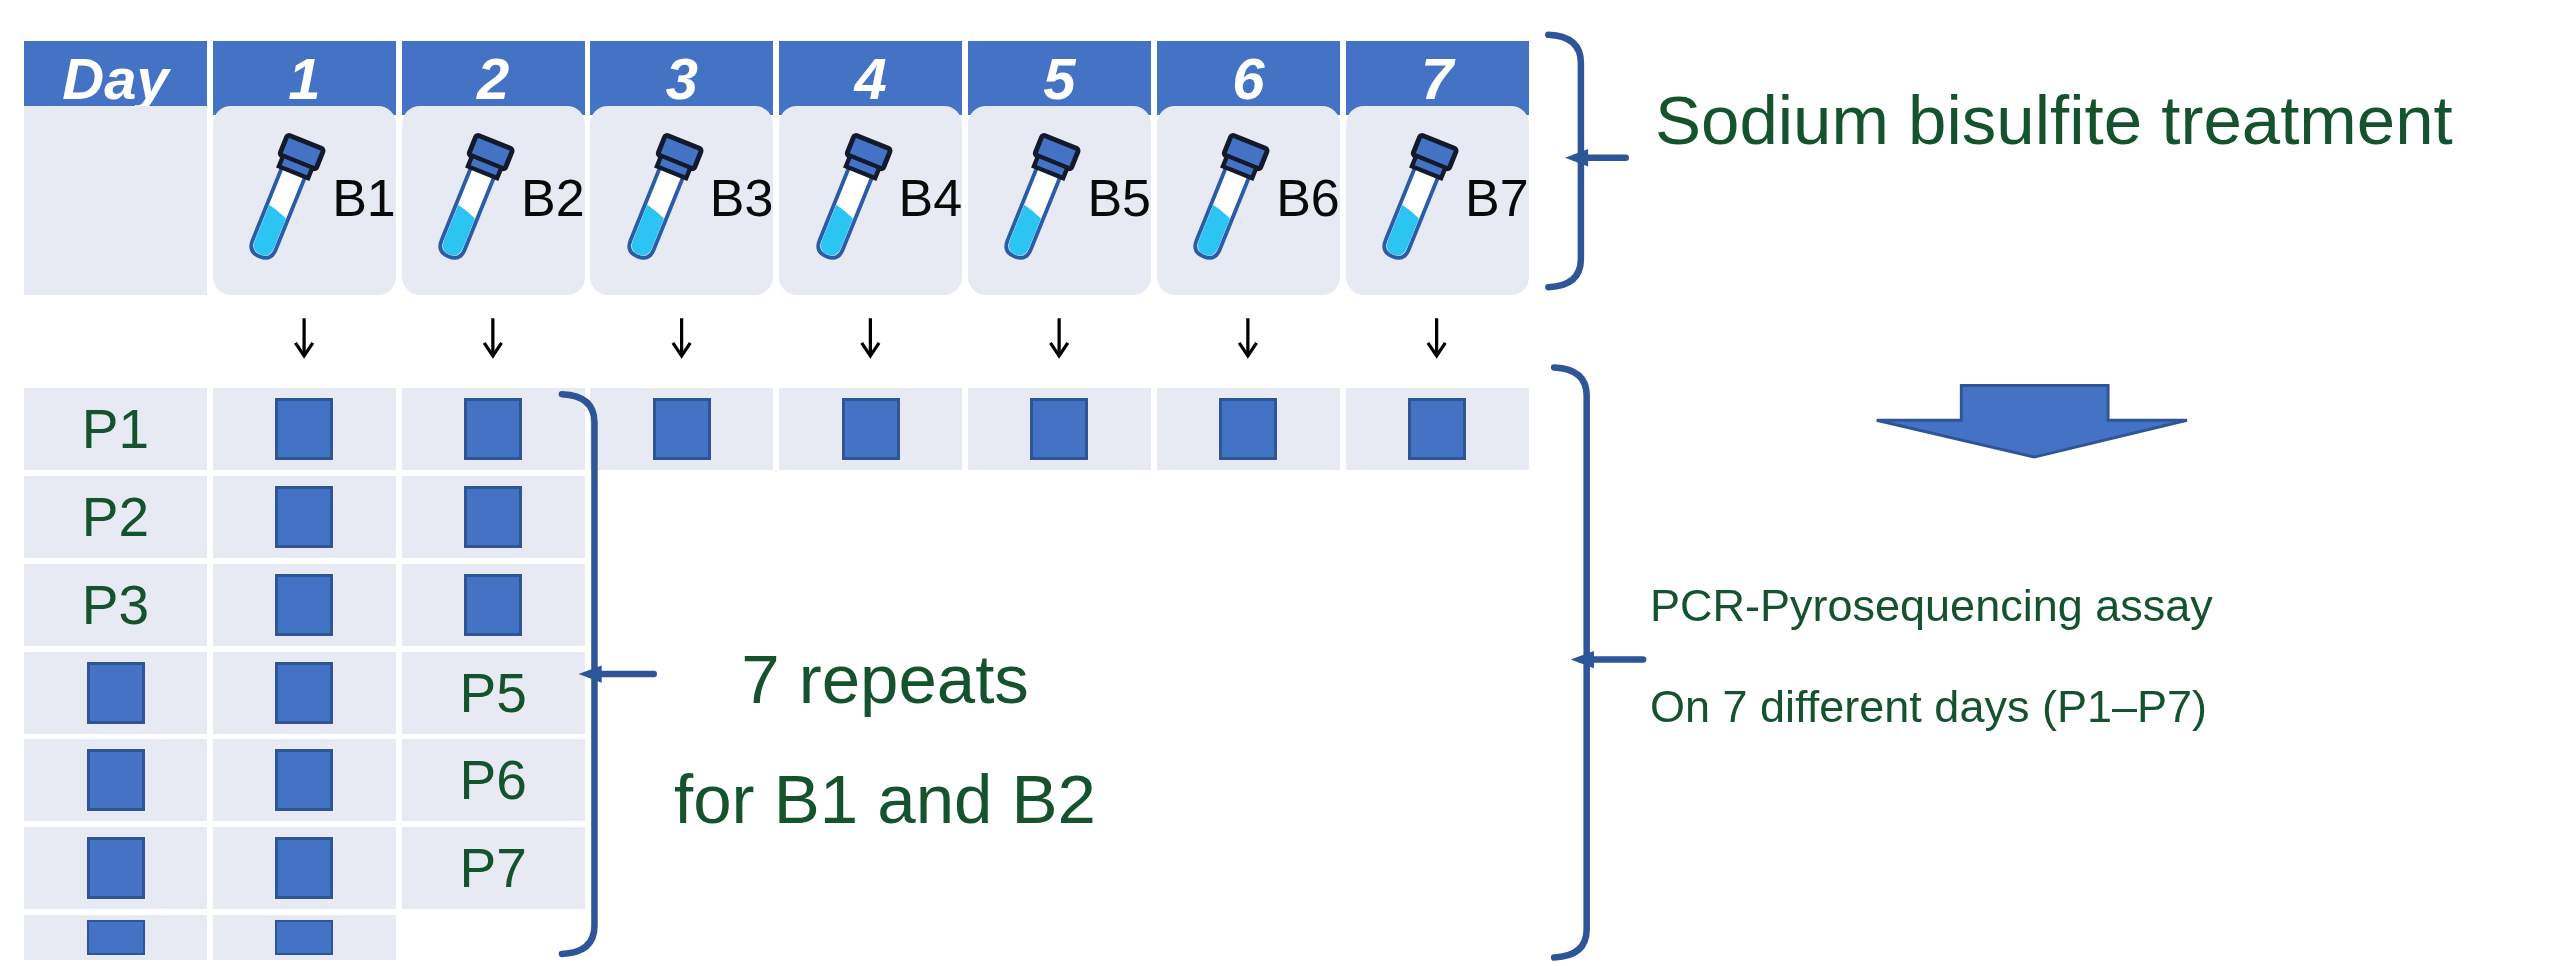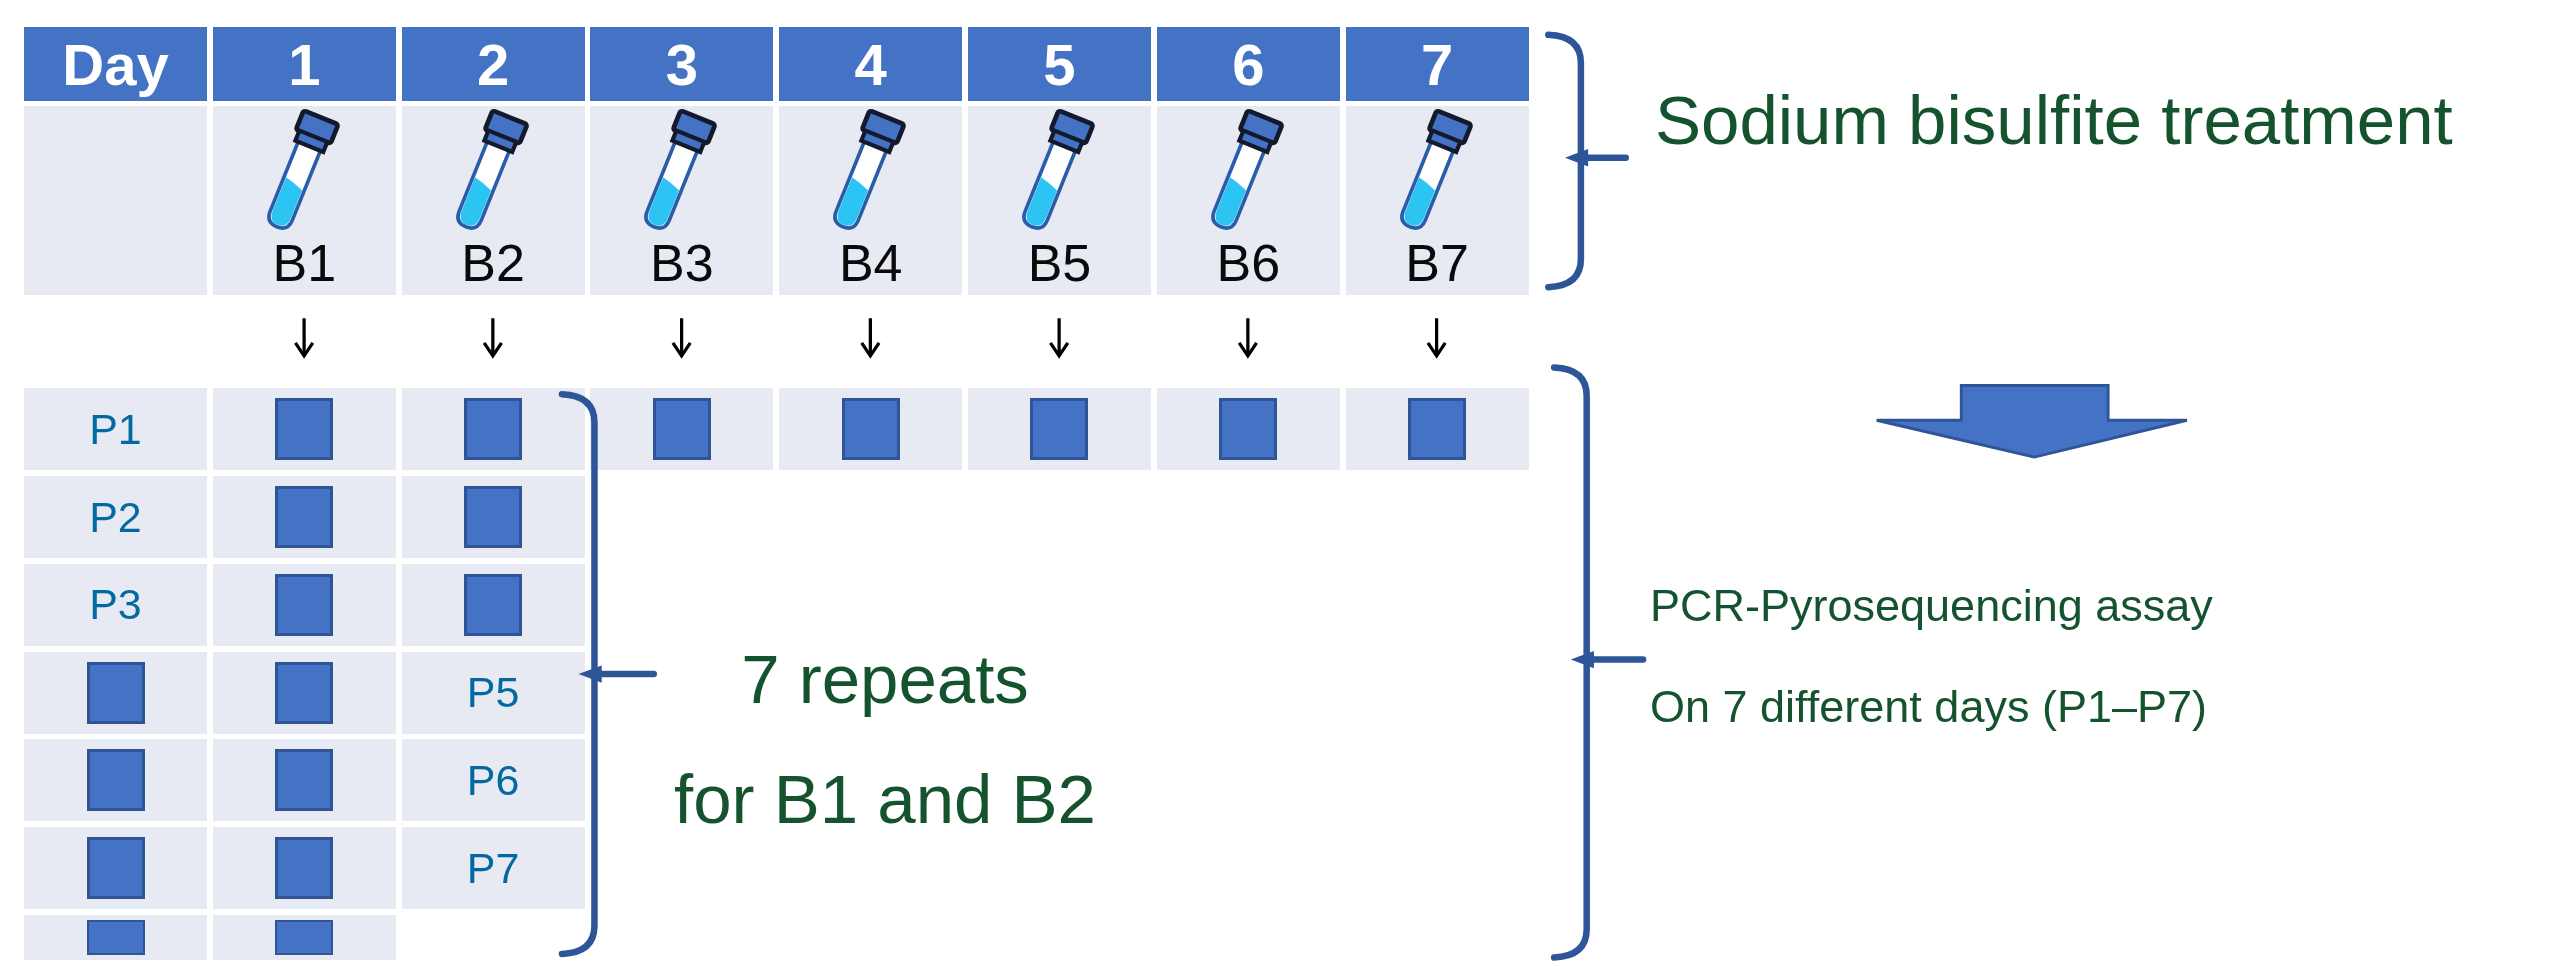--- a/index.html
+++ b/index.html
@@ -1,35 +1,35 @@
 <!DOCTYPE html>
 <html style="--header-blue: #4472C4; --cell-bg: #E8EAF3; --square-fill: #4472C4; --square-border: #2F5597;font-size:11.6px"><head>
 <meta charset="utf-8">
 <style>
   html,body{margin:0;padding:0;background:#ffffff;font-family:"Liberation Sans",sans-serif;}
   #stage{position:relative;width:2576px;height:967px;background:#fff;overflow:hidden;}
   .grid{position:absolute;display:grid;gap:5.8px;}
   .cell{display:flex;align-items:center;justify-content:center;}
   .header-cell{background:var(--header-blue);color:#ffffff;font-weight:bold;font-size:58px;}
   .lav{background:var(--cell-bg);}
-  .tube-cell{flex-direction:column;padding-bottom:5.8px;}
+  .tube-cell{flex-direction:row;justify-content:flex-end;padding-bottom:5.8px;border-radius:18px;}
   .tube-label{font-size:52px;color:#0a0a0a;line-height:1;margin-top:1.4px;}
-  .p-label{font-size:43px;color:#0369a1;}
+  .p-label{font-size:55px;color:#14532d;}
   .square{width:58px;height:62px;background:var(--square-fill);border:3.6px solid var(--square-border);box-sizing:border-box;}
   .square.small{height:35px;border-width:2.9px;}
   .annot{position:absolute;color:#14532d;white-space:nowrap;}
   .annot div{white-space:nowrap;}
   #overlay{position:absolute;left:0;top:0;pointer-events:none;}
 </style>
 </head>
 <body>
 
 <div id="stage">
 
-  <div id="bheader" class="grid" style="left:24px;top:27px;grid-template-columns:repeat(8,183px);grid-template-rows:74px;">
+  <div id="bheader" class="grid" style="left:24px;top:41px;grid-template-columns:repeat(8,183px);grid-template-rows:74px;font-style:italic;">
       <div class="cell header-cell">Day</div>
       <div class="cell header-cell">1</div>
       <div class="cell header-cell">2</div>
       <div class="cell header-cell">3</div>
       <div class="cell header-cell">4</div>
       <div class="cell header-cell">5</div>
       <div class="cell header-cell">6</div>
       <div class="cell header-cell">7</div>
     </div>
 

